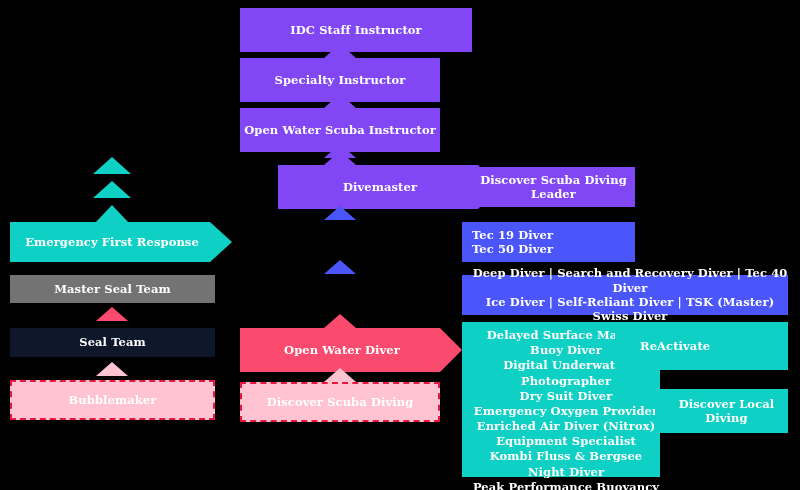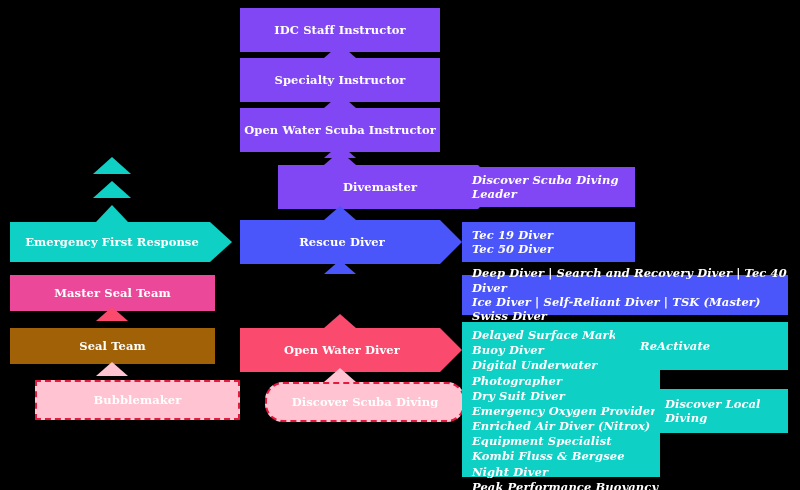--- a/index.html
+++ b/index.html
@@ -21,27 +21,26 @@
     white-space:pre-line;
   }
   
   .rect{}
   
   .arrow{
     clip-path:polygon(0 0, calc(100% - 22px) 0, 100% 50%, calc(100% - 22px) 100%, 0 100%);
     padding-right:18px;
   }
   
-  .left{justify-content:flex-start;text-align:left;padding-left:10px;font-style:italic;}
+  .left{justify-content:flex-start;text-align:center;padding-left:10px;}
 
   
   .dashed{
     border:2px dashed #E8173D;
     color:#ffffff;
-    margin-left:25px;
   }
 
   
   .notch{
     position:absolute;
     width:0;height:0;
     border-left:16px solid transparent;
     border-right:16px solid transparent;
   }
   
@@ -50,64 +49,63 @@
     width:0;height:0;
     border-left:19px solid transparent;
     border-right:19px solid transparent;
   }
 </style>
 </head>
 <body>
 
 <div id="stage">
 
-  <div class="node rect" style="left:240px;top:8px;width:200px;height:44px;background:#8247F5;">IDC Staff Instructor</div>
+  <div class="node rect" style="left:240px;top:8px;width:232px;height:44px;background:#8247F5;">IDC Staff Instructor</div>
 
   <div class="notch" style="left:324px;top:44px;border-bottom:14px solid #8247F5;"></div>
 
   <div class="node rect" style="left:240px;top:58px;width:200px;height:44px;background:#8247F5;">Specialty Instructor</div>
 
   <div class="notch" style="left:324px;top:94px;border-bottom:14px solid #8247F5;"></div>
 
   <div class="node rect" style="left:240px;top:108px;width:200px;height:44px;background:#8247F5;">Open Water Scuba Instructor</div>
 
   <div class="notch" style="left:324px;top:144px;border-bottom:14px solid #8247F5;"></div>
 
   <div class="node arrow" style="left:240px;top:165px;width:222px;height:44px;background:#8247F5;margin-left:38px;">Divemaster</div>
 
   <div class="notch" style="left:324px;top:151px;border-bottom:14px solid #8247F5;"></div>
 
-  <div class="node arrow" style="left:240px;top:220px;width:222px;height:44px;background:#4A55FA;">Rescue Diver</div>
 
   <div class="notch" style="left:324px;top:206px;border-bottom:14px solid #4A55FA;"></div>
 
 
   <div class="notch" style="left:324px;top:260px;border-bottom:14px solid #4A55FA;"></div>
 
   <div class="node arrow" style="left:240px;top:328px;width:222px;height:44px;background:#FA4A6E;">Open Water Diver</div>
 
   <div class="notch" style="left:324px;top:314px;border-bottom:14px solid #FA4A6E;"></div>
 
-  <div class="node dashed" style="left:240px;top:382px;width:200px;height:40px;background:#FFC3D1;border-radius:18px;">Discover Scuba Diving</div>
+  <div class="node dashed" style="left:240px;top:382px;width:200px;height:40px;background:#FFC3D1;">Discover Scuba Diving</div>
 
   <div class="notch" style="left:324px;top:368px;border-bottom:14px solid #FFC3D1;"></div>
 
 
   <div class="tri" style="left:93px;top:157px;border-bottom:17px solid #0FD0C4;"></div>
   <div class="tri" style="left:93px;top:181px;border-bottom:17px solid #0FD0C4;"></div>
 
   <div class="node arrow" style="left:10px;top:222px;width:222px;height:40px;background:#0FD0C4;">Emergency First Response</div>
 
   <div class="notch" style="left:96px;top:205px;border-bottom:17px solid #0FD0C4;"></div>
 
-  <div class="node rect" style="left:10px;top:275px;width:205px;height:36px;background:#ec4899;">Master Seal Team</div>
+  <div class="node rect" style="left:10px;top:275px;width:205px;height:28px;background:#737373;">Master Seal Team</div>
 
   <div class="notch" style="left:96px;top:307px;border-bottom:14px solid #FA4A6E;"></div>
 
-  <div class="node rect" style="left:10px;top:328px;width:205px;height:36px;background:#a16207;">Seal Team</div>
+  <div class="node rect" style="left:10px;top:328px;width:205px;height:29px;background:#0f172a;">Seal Team</div>
 
   <div class="notch" style="left:96px;top:362px;border-bottom:14px solid #FFC3D1;"></div>
 
   <div class="node dashed" style="left:10px;top:380px;width:205px;height:40px;background:#FFC3D1;">Bubblemaker</div>
 
   <div class="node left rect" style="left:462px;top:167px;width:173px;height:40px;background:#8247F5;">Discover Scuba Diving Leader</div>
 
   <div class="node left rect" style="left:462px;top:222px;width:173px;height:40px;background:#4A55FA;">Tec 19 Diver
 Tec 50 Diver</div>
 

